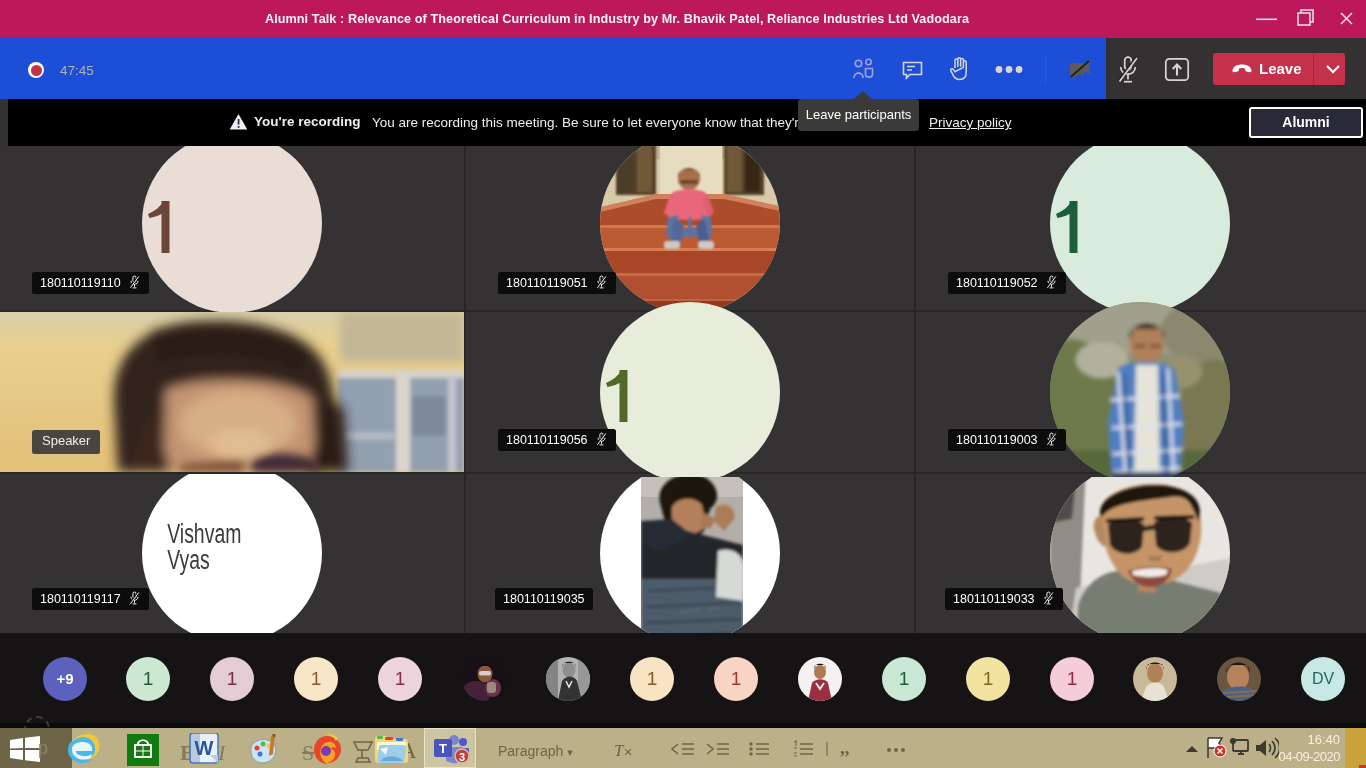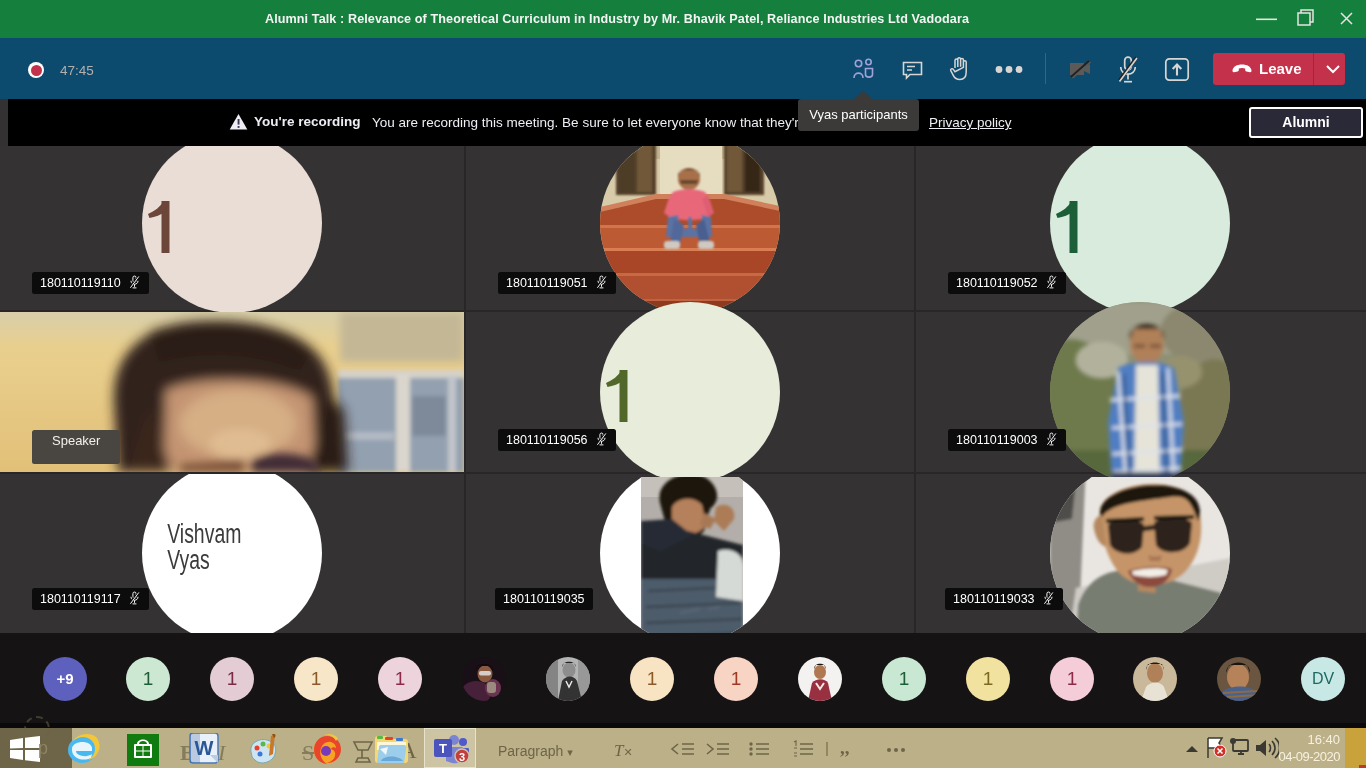--- a/index.html
+++ b/index.html
@@ -1,23 +1,23 @@
 <!DOCTYPE html>
 <html><head>
 <meta charset="utf-8">
 <style>
 * { margin:0; padding:0; box-sizing:border-box; }
 html,body { width:1366px; height:768px; overflow:hidden; background:#333132; font-family:"Liberation Sans",sans-serif; }
 .abs { position:absolute; }
 #stage { position:relative; width:1366px; height:768px; }
 
-#titlebar { left:0; top:0; width:1366px; height:38px; background:#15803d; z-index:20; }
+#titlebar { left:0; top:0; width:1366px; height:38px; background:#be185d; z-index:20; }
 #title-text { left:0; top:0; width:1234px; height:38px; line-height:39px; text-align:center; color:#f5f4f4; font-size:12.6px; font-weight:bold; letter-spacing:0.1px; }
 
-#toolbar { left:0; top:38px; width:1366px; height:61px; background:#0c4a6e; z-index:20; }
+#toolbar { left:0; top:38px; width:1106px; height:61px; background:#1d4ed8; z-index:20; }
 #recdot { left:28px; top:24px; width:16px; height:16px; border-radius:50%; background:#fff; }
 #recdot i { position:absolute; left:2.5px; top:2.5px; width:11px; height:11px; border-radius:50%; background:#c4314b; }
 #rectime { left:60px; top:25px; color:#b3b0ae; font-size:13.5px; }
 .tdiv { left:1045px; top:15px; width:1px; height:31px; background:#5c5a59; }
 #leave { left:1213px; top:15px; width:132px; height:32px; background:#c4314b; border-radius:3px; color:#fff;padding-left:8px; }
 #leave .sep { position:absolute; left:100px; top:0; width:1px; height:32px; background:#9e2740; }
 #leave .txt { position:absolute; left:46px; top:7px; font-size:15px; font-weight:bold; }
 
 #banner { left:0; top:99px; width:1366px; height:47px; background:#000000; z-index:21; color:#eeeef4;margin-left:8px; }
 #banner .b1 { position:absolute; left:246px; top:15px; font-size:13.5px; font-weight:bold; }
@@ -318,21 +318,21 @@
           <path d="M3.5 26.5 L21 3" stroke="#fff" stroke-width="2"></path>
         </svg></div>
 <div class="abs vlabel" style="left:948px;top:126px">180110119052<svg width="13" height="14" viewBox="0 0 24 29" fill="none" stroke="#fff">
           <rect x="8.7" y="2.2" width="6.6" height="12.6" rx="3.3" stroke-width="2"></rect>
           <path d="M4.7 12 C4.7 21.5 19.3 21.5 19.3 12" stroke-width="2"></path>
           <path d="M12 19.3 V24.5" stroke-width="2"></path>
           <path d="M8 26.7 H16" stroke-width="2"></path>
           <path d="M3.5 25.5 L20.5 2.5" stroke="#0c0c0c" stroke-width="4"></path>
           <path d="M3.5 26.5 L21 3" stroke="#fff" stroke-width="2"></path>
         </svg></div>
-<div class="abs" style="left:32px;top:284px;height:34px;background:#494540;border-radius:2.5px;color:#f2f0ee;font-size:13px;line-height:22px;padding:0 20px;z-index:6">Speaker</div>
+<div class="abs" style="left:32px;top:284px;height:24px;background:#494540;border-radius:2.5px;color:#f2f0ee;font-size:13px;line-height:22px;padding:0 10px;z-index:6">Speaker</div>
 <div class="abs vlabel" style="left:498px;top:283px">180110119056<svg width="13" height="14" viewBox="0 0 24 29" fill="none" stroke="#fff">
           <rect x="8.7" y="2.2" width="6.6" height="12.6" rx="3.3" stroke-width="2"></rect>
           <path d="M4.7 12 C4.7 21.5 19.3 21.5 19.3 12" stroke-width="2"></path>
           <path d="M12 19.3 V24.5" stroke-width="2"></path>
           <path d="M8 26.7 H16" stroke-width="2"></path>
           <path d="M3.5 25.5 L20.5 2.5" stroke="#0c0c0c" stroke-width="4"></path>
           <path d="M3.5 26.5 L21 3" stroke="#fff" stroke-width="2"></path>
         </svg></div>
 <div class="abs vlabel" style="left:948px;top:283px">180110119003<svg width="13" height="14" viewBox="0 0 24 29" fill="none" stroke="#fff">
           <rect x="8.7" y="2.2" width="6.6" height="12.6" rx="3.3" stroke-width="2"></rect>
@@ -365,21 +365,21 @@
         <path d="M9.5 1 L18.3 16.4 H0.7 Z" fill="#eeeef4"></path>
         <rect x="8.6" y="6" width="1.9" height="5.6" fill="#3b3a55"></rect>
         <rect x="8.6" y="13" width="1.9" height="1.9" fill="#3b3a55"></rect>
       </svg>
   <span class="b1">You're recording</span>
   <span class="b2">You are recording this meeting. Be sure to let everyone know that they're being recorded.&nbsp;</span>
   <span class="b3">Privacy policy</span>
   <div id="dismiss">Alumni</div>
 </div>
 <div class="abs" id="tooltiparrow"></div>
-<div class="abs" id="tooltip">Vyas participants</div>
+<div class="abs" id="tooltip">Leave participants</div>
 <div class="abs" id="strip">
       <div class="sav" style="left:43px;background:#5e60bd;color:#fff;font-size:15px;font-weight:bold">+9</div>
 <div class="sav" style="left:126px;background:#cde8d2;color:#1e5c35;font-size:19px;font-weight:normal">1</div>
 <div class="sav" style="left:210px;background:#e3ccd4;color:#7a2946;font-size:19px;font-weight:normal">1</div>
 <div class="sav" style="left:294px;background:#f7e6c8;color:#8c5a2a;font-size:19px;font-weight:normal">1</div>
 <div class="sav" style="left:378px;background:#ecd3dc;color:#8c2a4a;font-size:19px;font-weight:normal">1</div>
 <div class="sav" style="left:462px"><svg width="44" height="44">
           <rect width="44" height="44" fill="#190f16"></rect>
           <ellipse cx="14" cy="36" rx="15" ry="12" fill="#47203a"></ellipse>
           <ellipse cx="23" cy="17" rx="7.5" ry="8.5" fill="#8a5a40"></ellipse>

